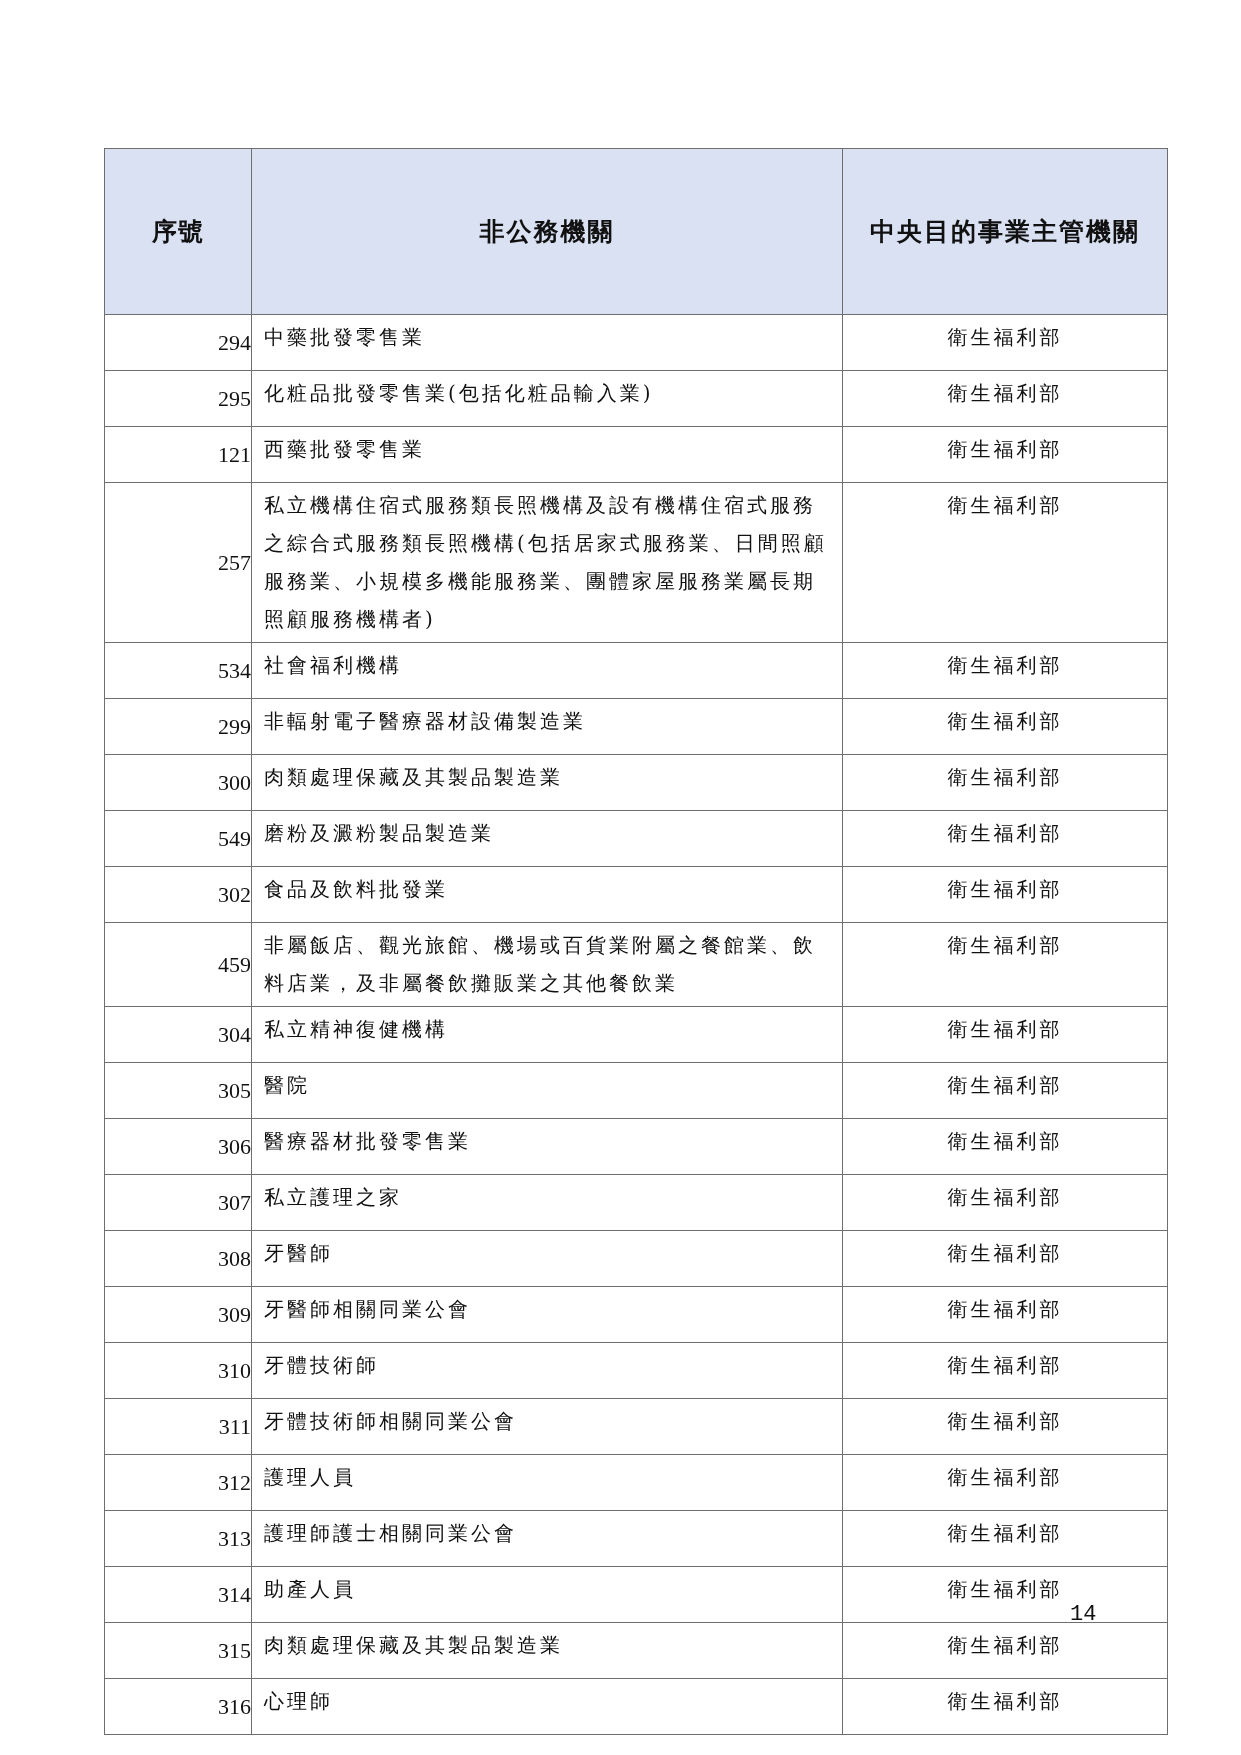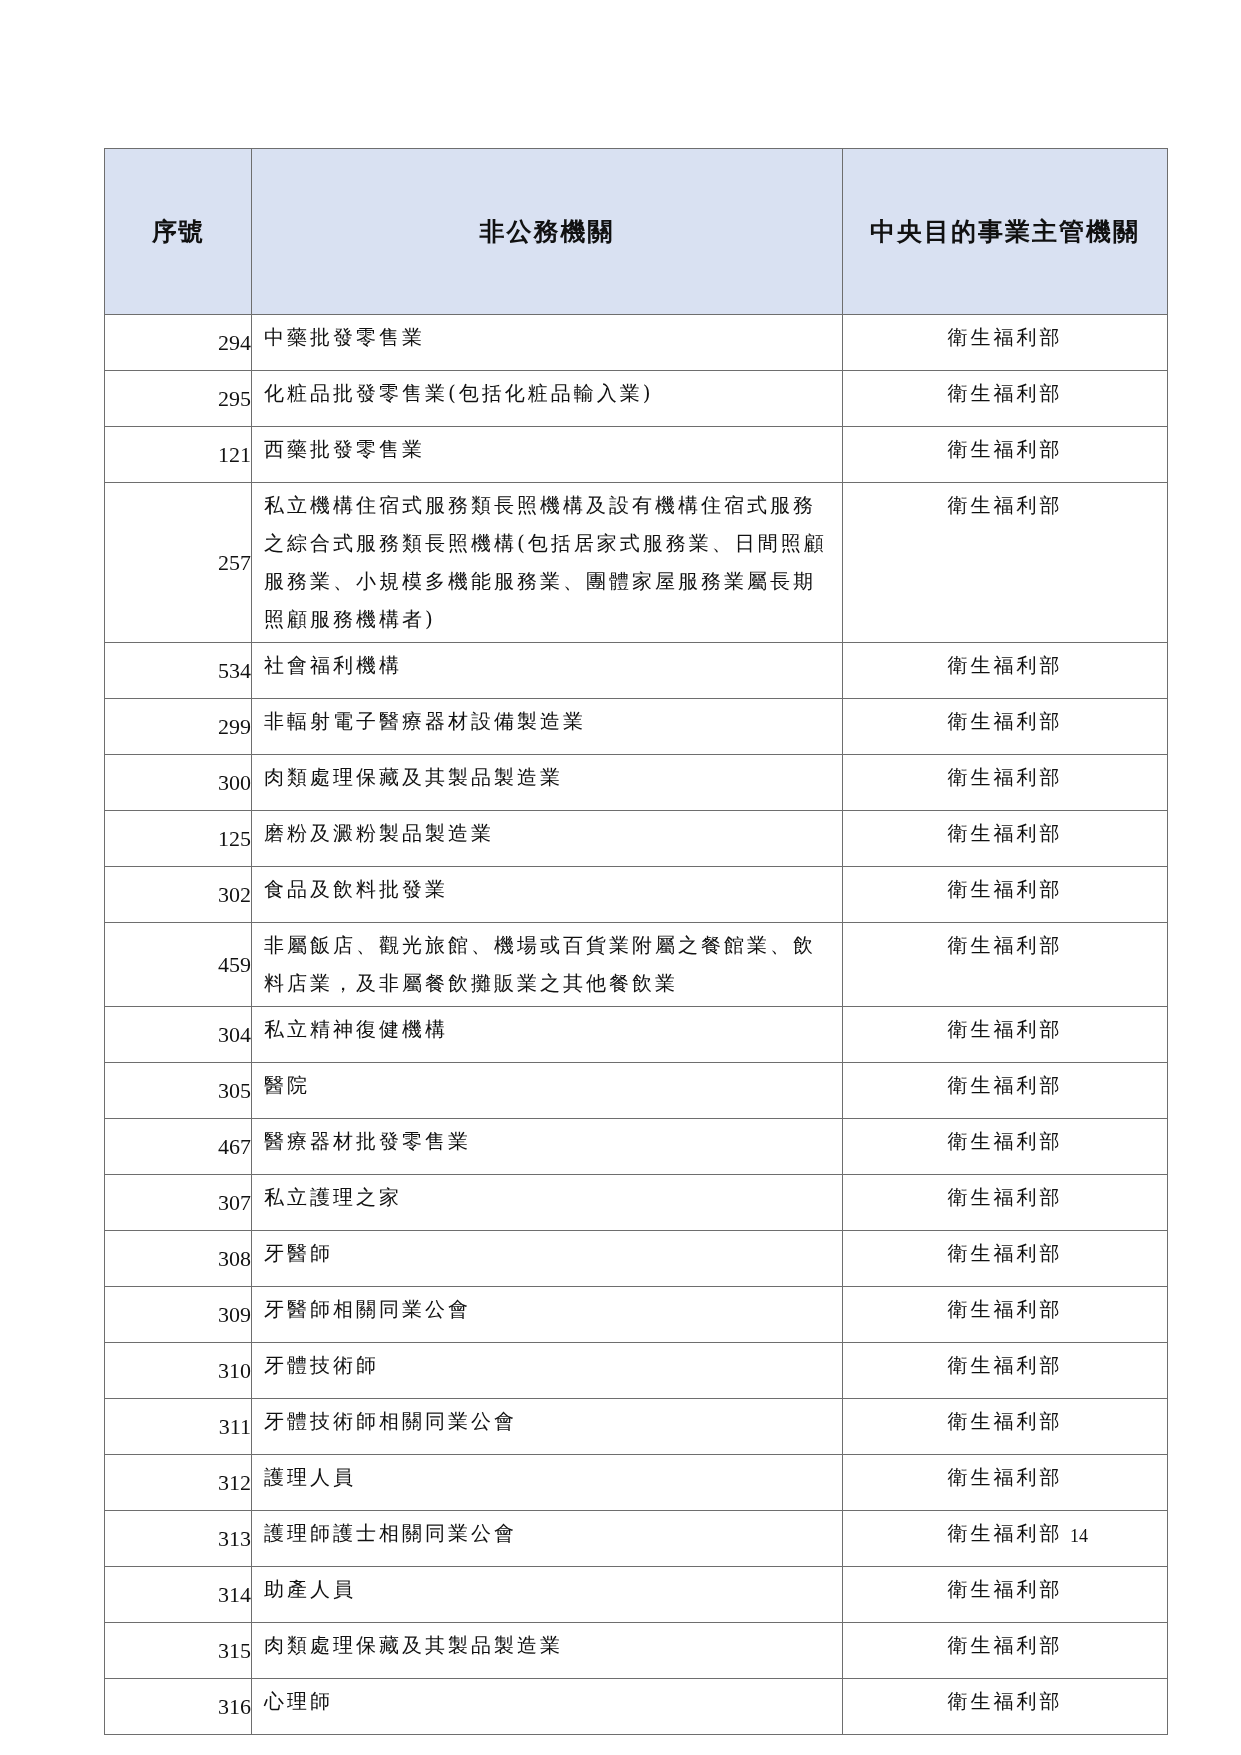--- a/index.html
+++ b/index.html
@@ -68,23 +68,23 @@
     line-height: 38px;
   }
   td.agency {
     text-align: center;
     padding-top: 3px !important;
     letter-spacing: 3px;
   }
   .pagenum {
     position: absolute;
     left: 1070px;
-    top: 1526px;
-    font-family: Liberation Serif, serif;
-    font-size: 18px;
+    top: 1602px;
+    font-family: Liberation Mono, monospace;
+    font-size: 22px;
     color: #111;
   }
 </style>
 </head>
 <body>
 
 <div class="page">
   <table class="main">
     <colgroup>
       <col class="c1">
@@ -128,21 +128,21 @@
         <td class="seq">299</td>
         <td class="org">非輻射電子醫療器材設備製造業</td>
         <td class="agency">衛生福利部</td>
       </tr>
       <tr class="r1">
         <td class="seq">300</td>
         <td class="org">肉類處理保藏及其製品製造業</td>
         <td class="agency">衛生福利部</td>
       </tr>
       <tr class="r1">
-        <td class="seq">125</td>
+        <td class="seq">549</td>
         <td class="org">磨粉及澱粉製品製造業</td>
         <td class="agency">衛生福利部</td>
       </tr>
       <tr class="r1">
         <td class="seq">302</td>
         <td class="org">食品及飲料批發業</td>
         <td class="agency">衛生福利部</td>
       </tr>
       <tr>
         <td class="seq">459</td>
@@ -153,21 +153,21 @@
         <td class="seq">304</td>
         <td class="org">私立精神復健機構</td>
         <td class="agency">衛生福利部</td>
       </tr>
       <tr class="r1">
         <td class="seq">305</td>
         <td class="org">醫院</td>
         <td class="agency">衛生福利部</td>
       </tr>
       <tr class="r1">
-        <td class="seq">467</td>
+        <td class="seq">306</td>
         <td class="org">醫療器材批發零售業</td>
         <td class="agency">衛生福利部</td>
       </tr>
       <tr class="r1">
         <td class="seq">307</td>
         <td class="org">私立護理之家</td>
         <td class="agency">衛生福利部</td>
       </tr>
       <tr class="r1">
         <td class="seq">308</td>

